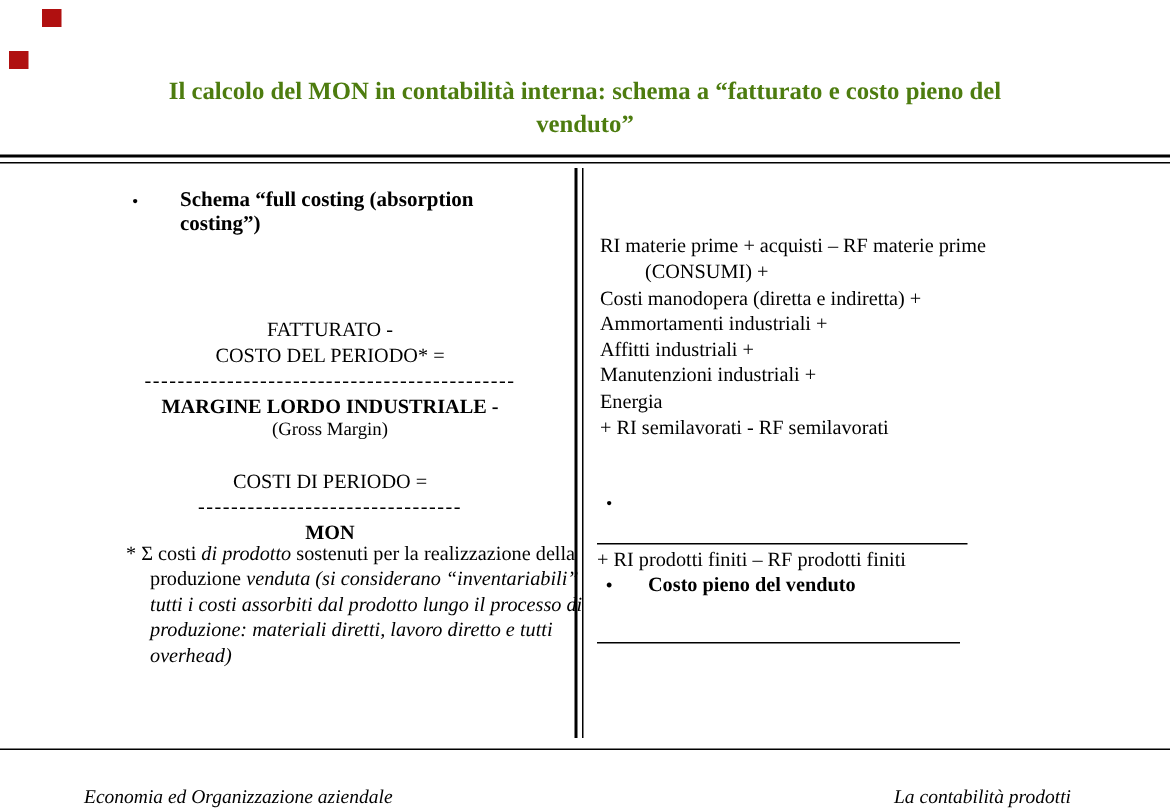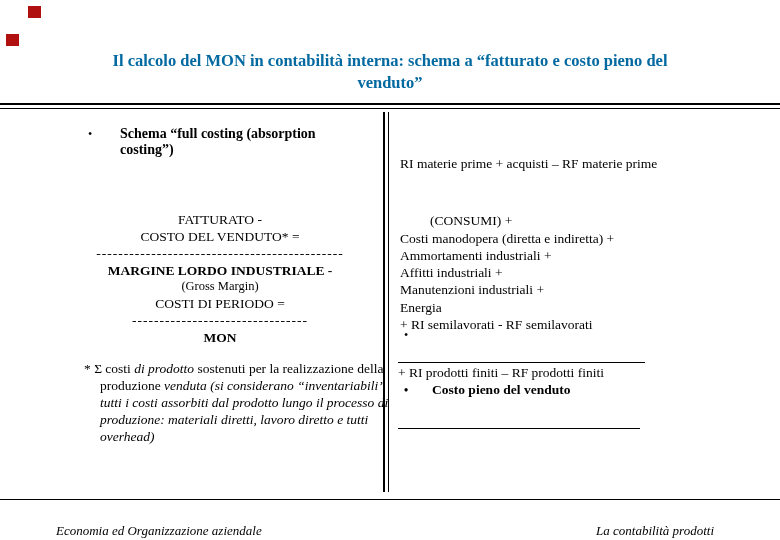--- a/index.html
+++ b/index.html
@@ -11,21 +11,21 @@
     position: relative;
     overflow: hidden;
   }
   .red-sq { position: absolute; width: 13px; height: 12px; background: #b01010; }
   #sq1 { left: 28px; top: 6px; }
   #sq2 { left: 6px;  top: 34px; }
 
   .title {
     position: absolute; left: 90px; top: 50px; width: 600px;
     text-align: center; font-weight: bold; font-size: 16.5px;
-    line-height: 1.32; color: #0369a1;
+    line-height: 1.32; color: #4d7c0f;
   }
 
   .h-double {
     position: absolute; left: 0; top: 103px; width: 780px;
     height: 3px; border-top: 2px solid #000; border-bottom: 1px solid #000;
   }
   .v-double {
     position: absolute; left: 383px; top: 112px; height: 380px;
     width: 3px; border-left: 2px solid #000; border-right: 1px solid #000;
   }
@@ -41,36 +41,36 @@
   }
   .l-heading .b { width: 32px; flex: 0 0 32px; font-size: 12px; padding-top: 1px; }
   .l-heading .t { font-weight: bold; }
 
   .scheme {
     position: absolute; left: 55px; top: 211px; width: 330px;
     text-align: center; font-size: 13.5px; line-height: 1.26;
   }
   .scheme .bold { font-weight: bold; }
   .scheme .small { font-size: 12.5px; text-align: center; }
-  .scheme .gap { }
+  .scheme .gap { margin-top: 17px; }
   .scheme .dash { letter-spacing: 1px; white-space: nowrap; overflow: hidden; }
 
   .footnote {
     position: absolute; left: 84px; top: 360px; width: 292px;
     font-size: 13.5px; line-height: 1.26;
     padding-left: 16px; text-indent: -16px;
   }
   .footnote .it { font-style: italic; }
 
   
   .cost-block {
     position: absolute; left: 400px; top: 155px; width: 350px;
     font-size: 13.5px; line-height: 1.28;
   }
-  .cost-block .indent { padding-left: 30px; margin-top: 40px; }
+  .cost-block .indent { padding-left: 30px; }
 
   .r-bullet {
     position: absolute; left: 404px; width: 340px;
     display: flex; font-size: 13.5px;
   }
   .r-bullet .b { width: 28px; flex: 0 0 28px; font-size: 12px; padding-top: 1px; }
   #r-bullet-1 { top: 327px; }
   #r-bullet-2 { top: 382px; font-weight: bold; }
 
   .r-plainline {
@@ -95,21 +95,21 @@
 <div class="h-double"></div>
 <div class="v-double"></div>
 
 <div class="l-heading">
   <span class="b">•</span>
   <span class="t">Schema “full costing (absorption costing”)</span>
 </div>
 
 <div class="scheme">
   <div>FATTURATO -</div>
-  <div>COSTO DEL VENDUTO* =</div>
+  <div>COSTO DEL PERIODO* =</div>
   <div class="dash">---------------------------------------------</div>
   <div class="bold">MARGINE LORDO INDUSTRIALE -</div>
   <div class="small">(Gross Margin)</div>
   <div class="gap">COSTI DI PERIODO =</div>
   <div class="dash">--------------------------------</div>
   <div class="bold">MON</div>
 </div>
 
 <div class="footnote"><span>* Σ costi </span><span class="it">di prodotto</span><span> sostenuti per la realizzazione della produzione </span><span class="it">venduta</span><span class="it"> (si considerano “inventariabili” tutti i costi assorbiti dal prodotto lungo il processo di produzione: materiali diretti, lavoro diretto e tutti overhead)</span></div>
 

